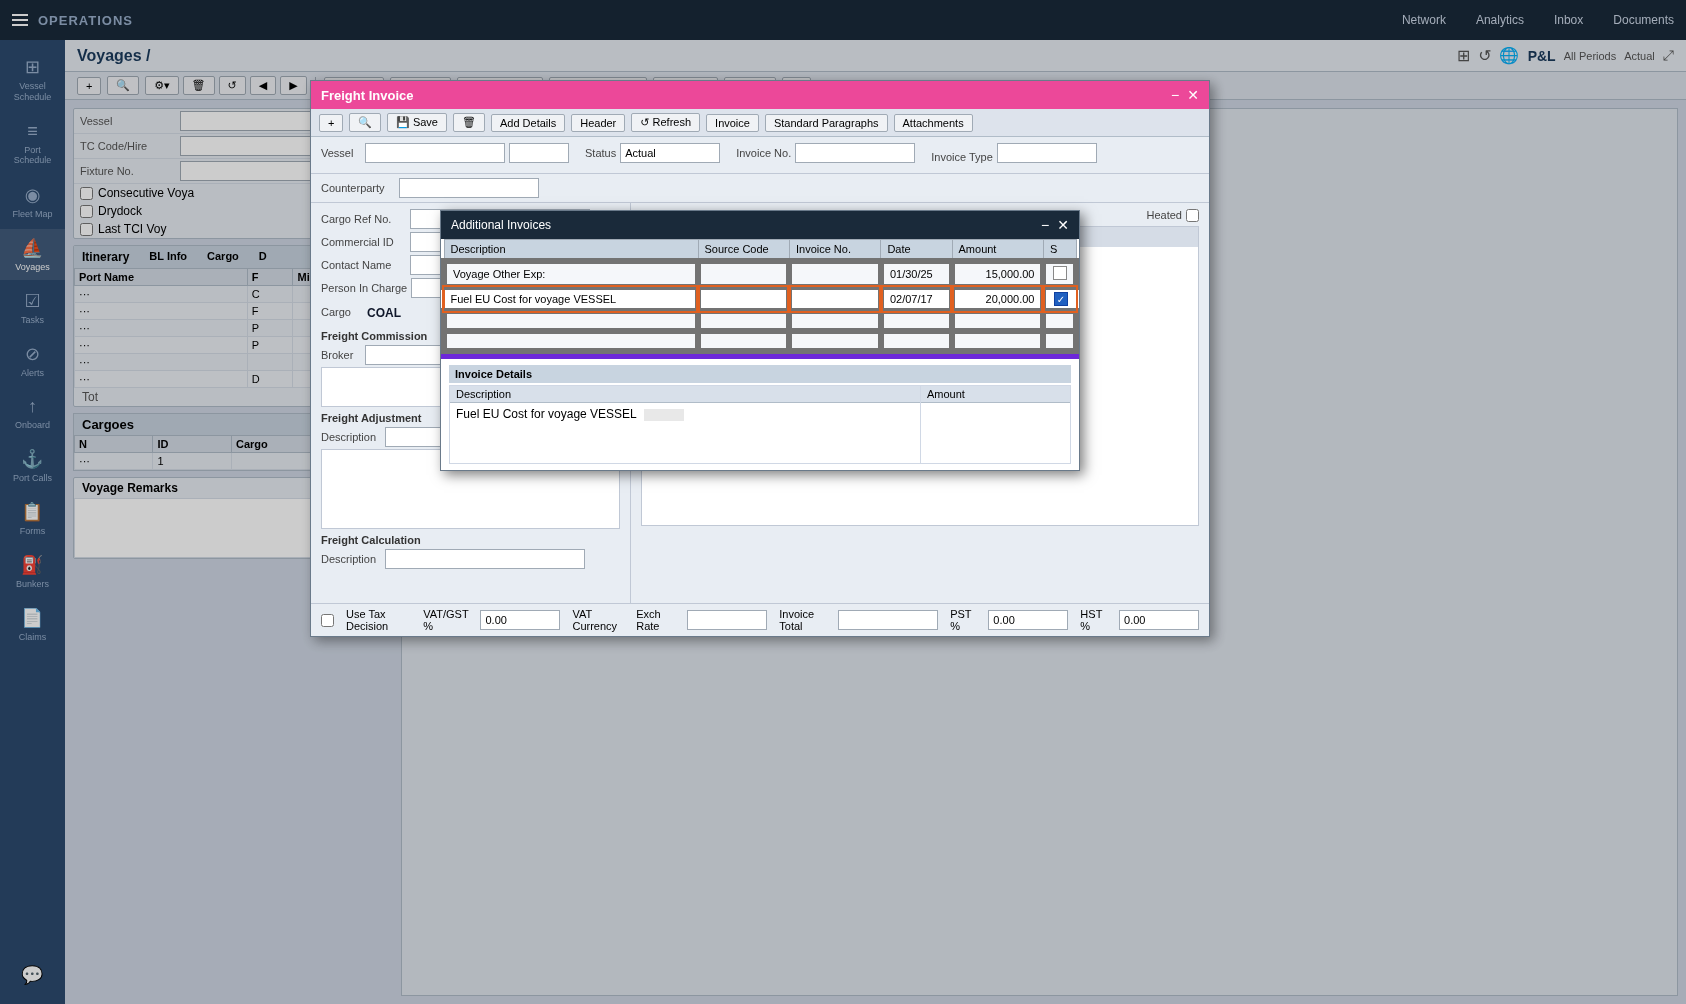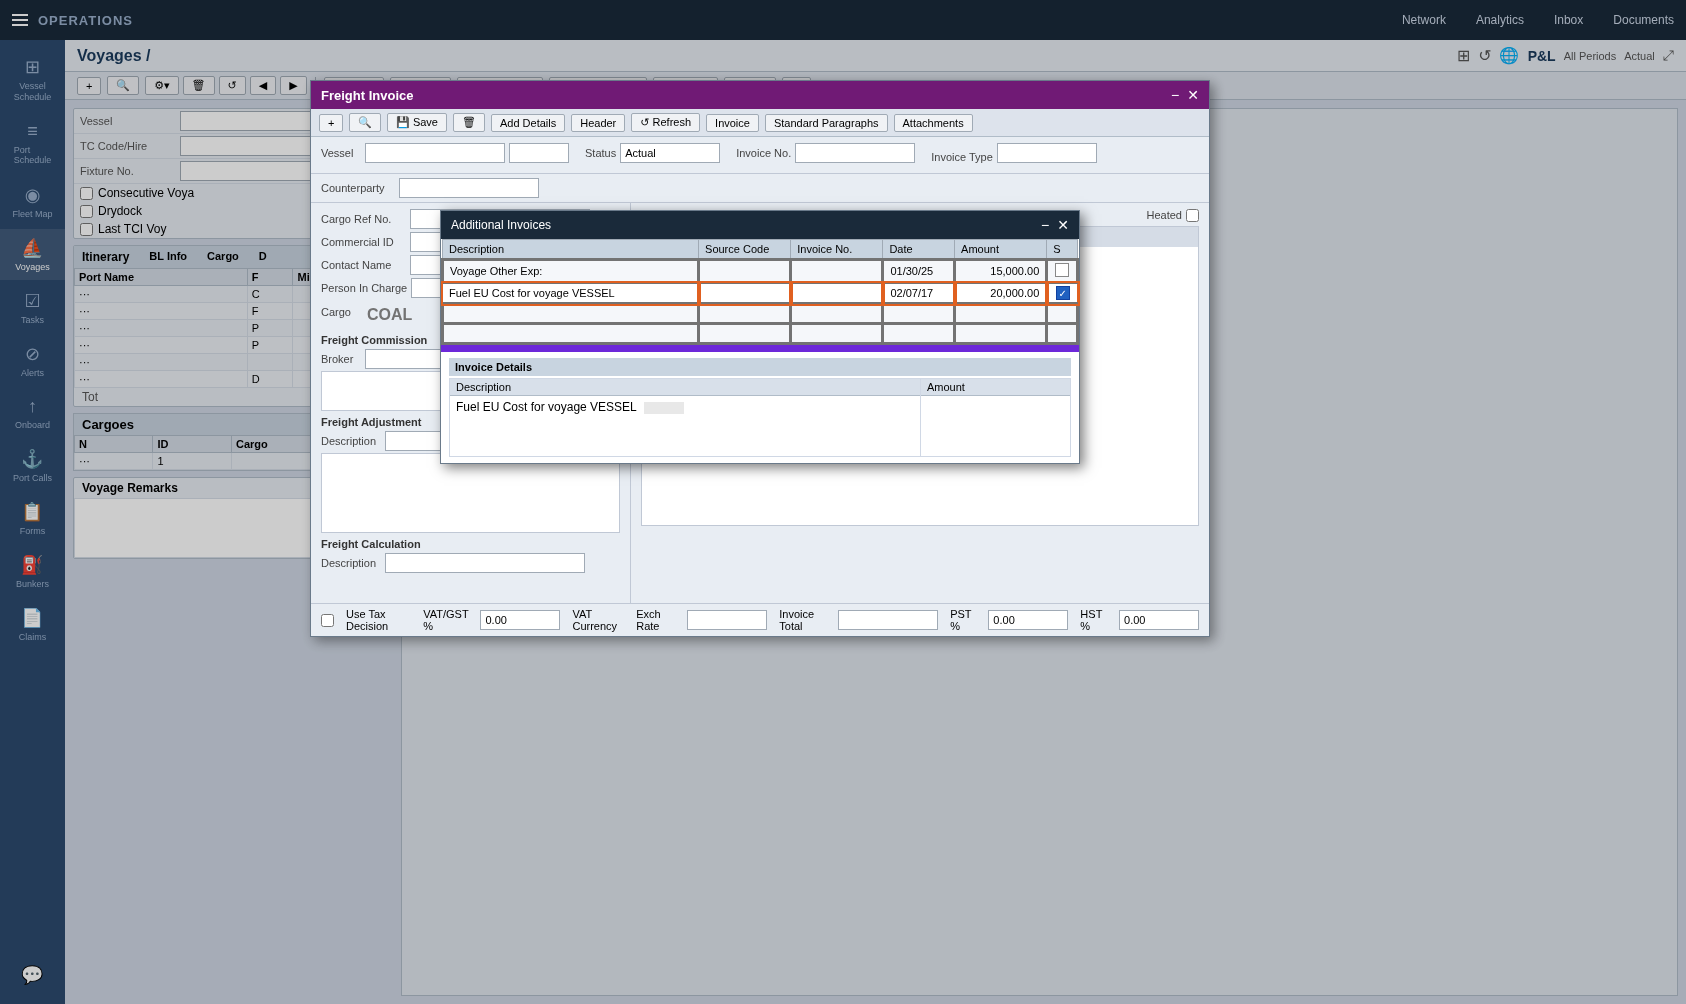--- a/index.html
+++ b/index.html
@@ -80,21 +80,21 @@
     
     .right-area { flex: 1; background: #e0e6ee; border: 1px solid #b0bcc8; }
 
     
     .freight-invoice-modal {
       position: absolute; top: 80px; left: 310px;
       width: 900px; background: #f0f2f5;
       border: 1px solid #6a7a8a; box-shadow: 4px 4px 12px rgba(0,0,0,0.4);
     }
     .modal-titlebar {
-      background: #701a75; color: white; padding: 6px 10px;
+      background: #ec4899; color: white; padding: 6px 10px;
       display: flex; align-items: center; justify-content: space-between;
     }
     .modal-controls { display: flex; gap: 8px; }
     .modal-ctrl-btn { background: none; border: none; color: white; cursor: pointer; font-size: 14px; }
 
     .modal-toolbar {
       background: #dde3ec; border-bottom: 1px solid #b0bcc8;
       padding: 4px 8px; display: flex; align-items: center; gap: 6px;
     }
     .modal-toolbar-btn {
@@ -123,25 +123,25 @@
     .sub-modal-controls { display: flex; gap: 8px; }
     .sub-modal-ctrl { background: none; border: none; color: white; cursor: pointer; font-size: 14px; }
 
     .sub-modal-body { background: white; padding: 0; }
 
     .inv-table { width: 100%; border-collapse: collapse; }
     .inv-table th {
       background: #c8d4e0; padding: 3px 6px; border: 1px solid #a0aab5;
       font-size: 11px; text-align: left; font-weight: normal;
     }
-    .inv-table td { padding: 2px 6px; border: 3px solid #737373; font-size: 11px; }
+    .inv-table td { padding: 2px 6px; border: 6px solid #737373; font-size: 11px; }
     .inv-table tr.selected td { background: #fff; outline: 2px solid #e06020; }
     .inv-table tr:not(.selected) td { background: #f5f7fa; }
 
-    .inv-details-section { background: white; border-top: 7px solid #6d28d9; padding: 6px 8px; }
+    .inv-details-section { background: white; border-top: 5px solid #6d28d9; padding: 6px 8px; }
     .inv-details-header { background: #c8d4e0; padding: 3px 6px; font-size: 11px; font-weight: bold; margin-bottom: 2px; }
     .inv-details-col-header { background: #d8e0ea; padding: 2px 6px; font-size: 11px; font-weight: normal; border-bottom: 1px solid #b0bcc8; }
 
     .checkbox-cell { text-align: center; }
     .cb-checked {
       width: 14px; height: 14px; background: #2060c0; border: 1px solid #1040a0;
       display: inline-flex; align-items: center; justify-content: center; color: white; font-size: 10px;
     }
     .cb-unchecked {
       width: 14px; height: 14px; background: white; border: 1px solid #888;
@@ -173,21 +173,21 @@
 
 <div class="main-layout">
 
   <div class="sidebar">
     <div class="sidebar-item">
       <span class="icon">⊞</span>
       <span class="label" style="font-size:9px;text-align:center;line-height:1.2;">Vessel<br>Schedule</span>
     </div>
     <div class="sidebar-item">
       <span class="icon">≡</span>
-      <span class="label" style="font-size:9px;text-align:left;line-height:1.2;">Port<br>Schedule</span>
+      <span class="label" style="font-size:9px;text-align:center;line-height:1.2;">Port<br>Schedule</span>
     </div>
     <div class="sidebar-item">
       <span class="icon">◉</span>
       <span class="label" style="font-size:9px;">Fleet Map</span>
     </div>
     <div class="sidebar-item active">
       <span class="icon">⛵</span>
       <span class="label" style="font-size:9px;">Voyages</span>
     </div>
     <div class="sidebar-item">
@@ -453,21 +453,21 @@
         </div>
         <div style="display:flex;align-items:center;gap:4px;margin-bottom:8px;">
           <span style="font-size:11px;color:#444;min-width:85px;">Person In Charge</span>
           <input class="form-input" style="width: 180px;" value="">
         </div>
 
         <div style="display:flex;gap:6px;align-items:flex-start;margin-bottom:6px;">
           <span style="font-size:11px;color:#444;min-width:40px;">Cargo</span>
           <div>
             <div style="display:flex;align-items:center;gap:4px;margin-bottom:3px;">
-              <span style="color:#737373;font-size:16px;font-weight:bold;cursor:pointer;">COAL</span>
+              <span style="color:#0f172a;font-size:12px;font-weight:bold;cursor:pointer;">COAL</span>
             </div>
           </div>
         </div>
 
         <div style="margin-bottom:4px;">
           <span style="font-size:11px;font-weight:bold;color:#333;">Freight Commission</span>
           <div style="display:flex;align-items:center;gap:4px;margin-top:2px;">
             <span style="font-size:11px;color:#444;min-width:40px;">Broker</span>
             <input class="form-input" style="width: 200px;" value="">
           </div>

